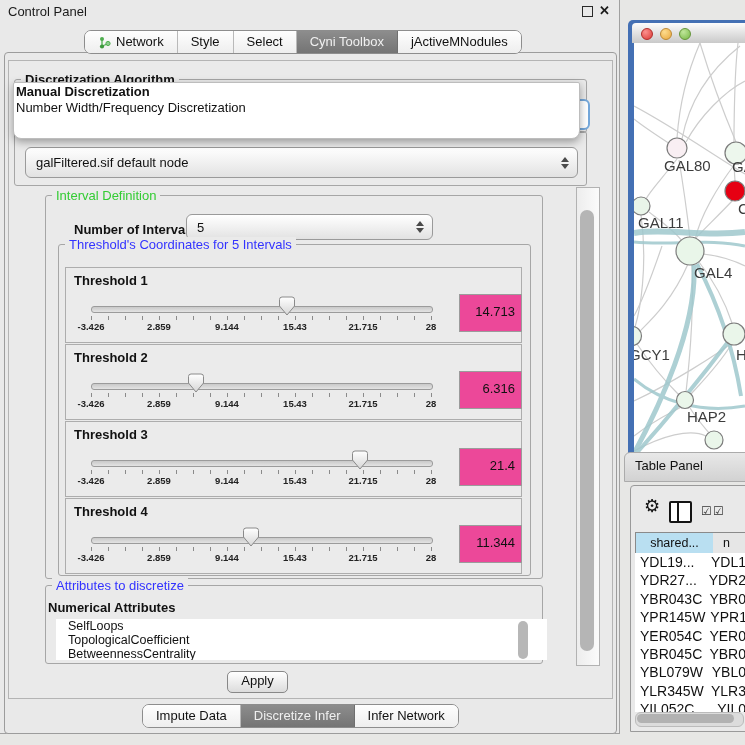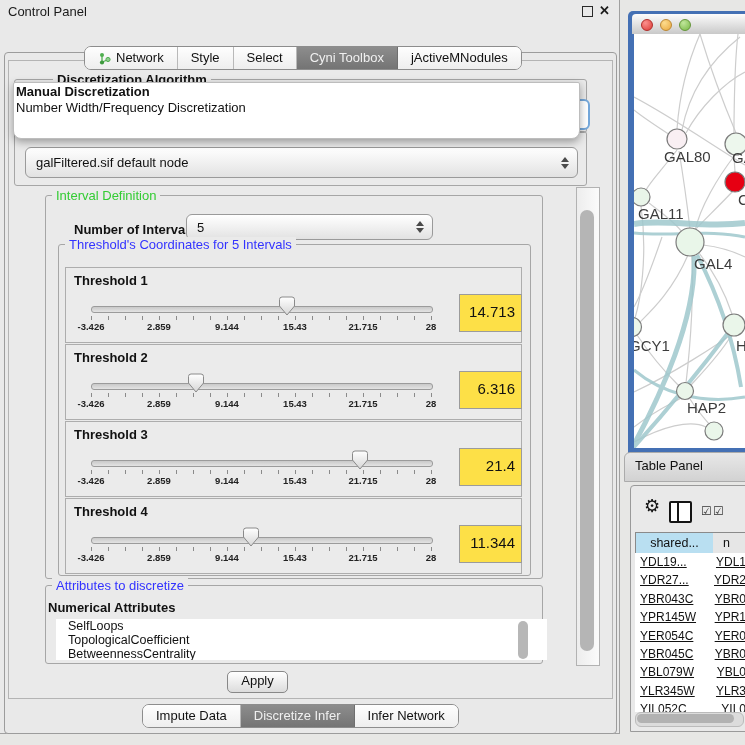--- a/index.html
+++ b/index.html
@@ -14,33 +14,33 @@
   .float-icon{right:26px;top:6px;width:9px;height:9px;border:1.5px solid #2a2a2a;background:#e9e9e9;}
   .close-icon{right:9px;top:3px;font-size:13px;font-weight:900;color:#1a1a1a;}
 
   
   .seg-group{display:flex;border:1px solid #8d8d8d;border-radius:7px;overflow:hidden;
     background:#fff;z-index:3;}
   .seg{padding:0 13px;height:22px;line-height:22px;background:linear-gradient(#fefefe,#eeeeee);
     color:#111;border-right:1px solid #b9b9b9;display:flex;align-items:center;gap:5px;white-space:nowrap;}
   .seg:last-child{border-right:none;}
   .seg.selected{background:linear-gradient(#8d8d8d,#747474);color:#f0f0f0;border-right-color:#6f6f6f;}
-  #main-tabs{left:84px;top:30px;margin-top:16px;}
+  #main-tabs{left:84px;top:30px;}
   #bottom-tabs{left:142px;top:704px;}
 
   #content-panel{left:4px;top:52px;width:611px;height:680px;border:1px solid #9c9c9c;
     border-radius:4px;background:#e9e9e9;}
   #inner-panel{left:8px;top:60px;width:603px;height:637px;border:1px solid #b4b4b4;background:#eaeaea;}
 
   
   .group{position:absolute;border:1px solid #a6a6a6;border-radius:3px;}
   .gtitle{position:absolute;top:-8px;left:6px;background:#eaeaea;padding:0 4px;font-size:13px;white-space:nowrap;}
   .g-green{color:#33cc33;}
   .g-blue{color:#3333ff;}
-  .g-bold{font-weight:bold;color:#111;margin-left:32px;}
+  .g-bold{font-weight:bold;color:#111;}
 
   
   .combo{position:absolute;border:1px solid #9a9a9a;border-radius:6px;
     background:linear-gradient(#ffffff,#e2e2e2);overflow:hidden;}
   .combo .val{position:absolute;left:10px;top:0;bottom:0;display:flex;align-items:center;}
   .stepper{position:absolute;right:8px;top:50%;transform:translateY(-50%);
     display:flex;flex-direction:column;gap:2px;}
   .stepper i{width:0;height:0;border-left:4px solid transparent;border-right:4px solid transparent;}
   .stepper .up{border-bottom:5px solid #4a4a4a;}
   .stepper .down{border-top:5px solid #4a4a4a;}
@@ -64,33 +64,33 @@
   
   .threshold-row{position:absolute;left:6px;width:455px;height:74px;border:1px solid #adadad;background:#ebebeb;}
   .t-label{position:absolute;left:8px;top:5px;font-weight:bold;}
   .slider-track{position:absolute;left:25px;top:38px;width:340px;height:5px;border:1px solid #9b9b9b;
     border-radius:3px;background:linear-gradient(#c9c9c9,#e3e3e3);}
   .ticks{position:absolute;left:25px;top:48px;width:341px;height:4px;
     background:repeating-linear-gradient(90deg,#8a8a8a 0 1px,transparent 1px 17px);}
   .tick-label{position:absolute;top:53px;transform:translateX(-50%);
     font-size:9.5px;font-weight:bold;color:#222;white-space:nowrap;}
   .slider-thumb{position:absolute;top:28px;width:18px;height:20px;}
-  .t-value{position:absolute;left:393px;top:26px;width:55px;height:36px;background:#fde047;
-    border:1px solid #9b9b9b;font-size:15px;text-align:right;line-height:34px;padding-right:6px;}
+  .t-value{position:absolute;left:393px;top:26px;width:55px;height:36px;background:#ec4899;
+    border:1px solid #9b9b9b;font-size:13px;text-align:right;line-height:34px;padding-right:6px;}
 
   
   #attr-list{position:absolute;left:10px;top:33px;width:491px;height:41px;background:#fff;overflow:hidden;}
   .attr-item{padding-left:12px;height:14px;line-height:14px;font-size:12.5px;}
   #attr-scroll{position:absolute;left:462px;top:2px;width:10px;height:38px;background:#b7b7b7;border-radius:5px;}
 
   #apply-btn{left:227px;top:671px;width:59px;height:20px;border:1px solid #888;border-radius:5px;
     background:linear-gradient(#ffffff,#dcdcdc);text-align:center;line-height:18px;}
 
   
-  #net-window{left:628px;top:11px;width:117px;height:447px;background:#4470b4;border-top-left-radius:5px;}
+  #net-window{left:628px;top:20px;width:117px;height:447px;background:#4470b4;border-top-left-radius:5px;}
   #net-titlebar{position:absolute;left:4px;top:3px;right:0;height:20px;
     background:linear-gradient(#fcfcfc,#c9c9c9);border-top-left-radius:4px;}
   .tl{position:absolute;top:5px;width:10px;height:10px;border-radius:50%;}
   .tl.red{left:9px;background:radial-gradient(circle at 35% 30%,#fb918e,#dc3a36);border:1px solid #b02c29;}
   .tl.yellow{left:28px;background:radial-gradient(circle at 35% 30%,#fddc8e,#e9a83e);border:1px solid #bd8833;}
   .tl.green{left:47px;background:radial-gradient(circle at 35% 30%,#c0e69b,#77b845);border:1px solid #649539;}
   #net-canvas{position:absolute;left:6px;top:23px;width:111px;height:414px;background:#fff;overflow:hidden;}
 
   
   #table-panel-bar{left:624px;top:452px;width:121px;height:28px;border:1px solid #ababab;
@@ -99,21 +99,21 @@
     border:1px solid #9a9a9a;border-top-left-radius:4px;}
   .gear-icon{position:absolute;left:13px;top:9px;font-size:18px;color:#141414;}
   .cols-icon{position:absolute;left:38px;top:15px;width:19px;height:18px;border:2px solid #141414;
     border-radius:2px;background:linear-gradient(90deg,#fff 0 6.5px,#141414 6.5px 8.5px,#fff 8.5px);}
   .chk-icon{position:absolute;top:18px;font-size:12px;color:#333;}
   .thead{position:absolute;top:46px;height:21px;line-height:20px;font-size:12.5px;
     border-top:1px solid #8a8a8a;border-bottom:1px solid #8a8a8a;}
   .th1{left:4px;width:77px;background:#b9dff1;border-left:1px solid #8a8a8a;border-right:1px solid #8a8a8a;text-align:center;}
   .th2{left:82px;right:0;background:#e6e6e6;padding-left:10px;}
   #table-body{position:absolute;left:4px;top:67px;right:0;height:159px;background:#fff;overflow:hidden;}
-  .trow{display:flex;height:18.4px;line-height:18.4px;font-size:12px;text-decoration:underline;}
+  .trow{display:flex;height:18.4px;line-height:18.4px;font-size:14px;}
   .tcell.c0{width:77px;padding-left:5px;border-right:1px solid #fff;}
   .tcell.c1{padding-left:4px;}
   #hscrollbar{position:absolute;left:4px;top:226px;width:107px;height:13px;background:#dcdcdc;
     border:1px solid #bbb;border-radius:6px;}
   #hscrollbar .thumb{position:absolute;left:1px;top:1px;width:97px;height:9px;background:#b2b2b2;border-radius:5px;}
 
   svg text{font-family:"Liberation Sans",sans-serif;}
 </style>
 </head>
 <body>

